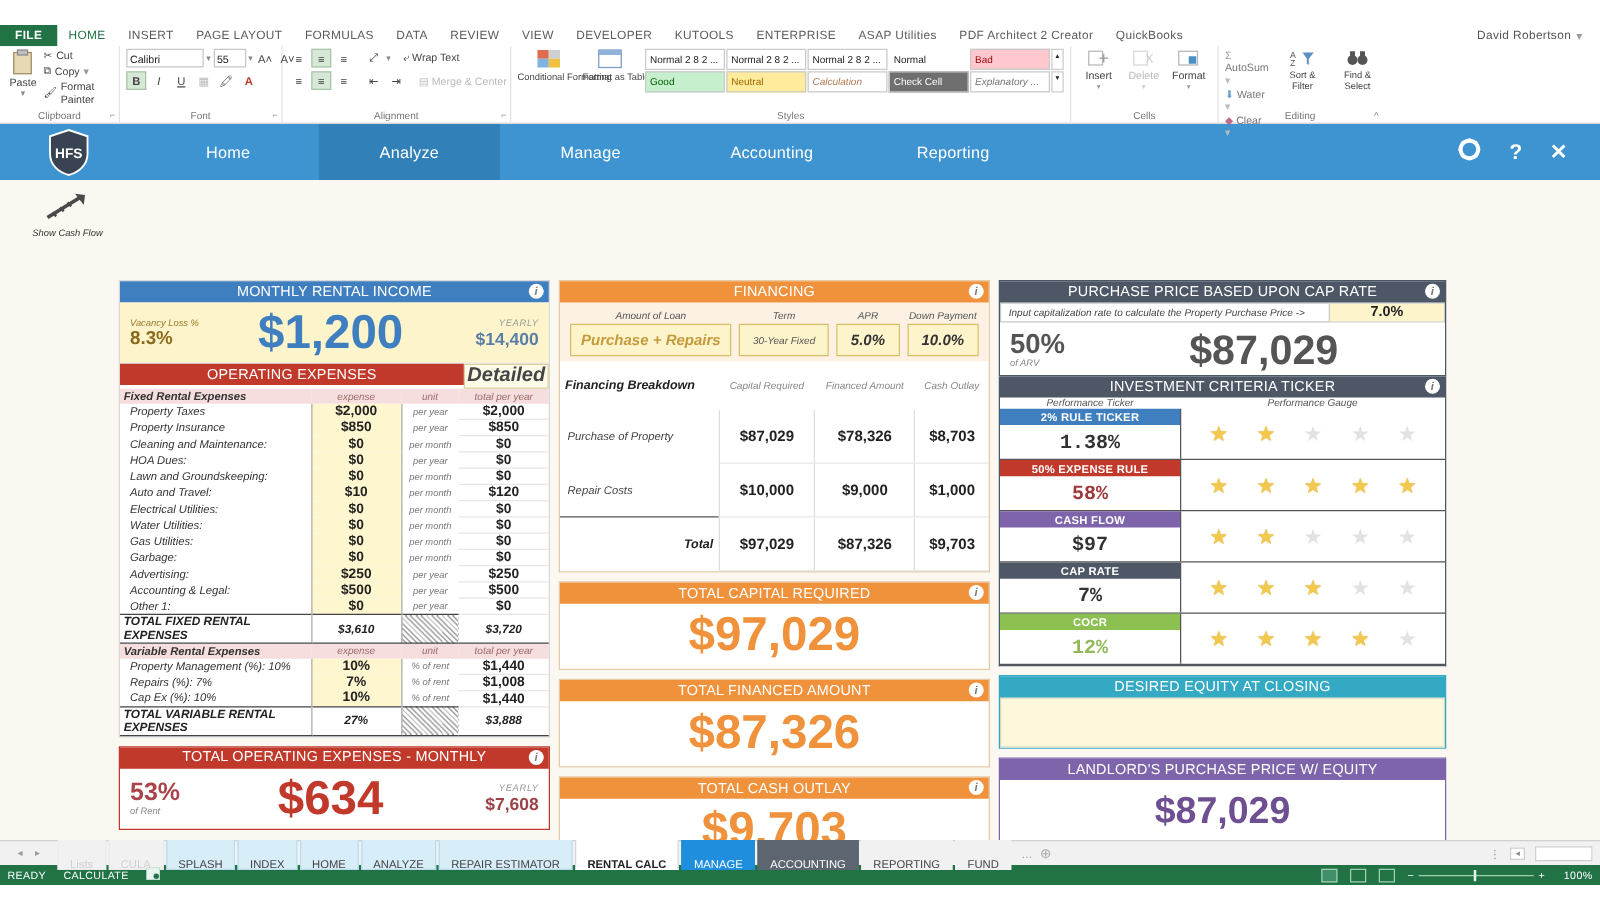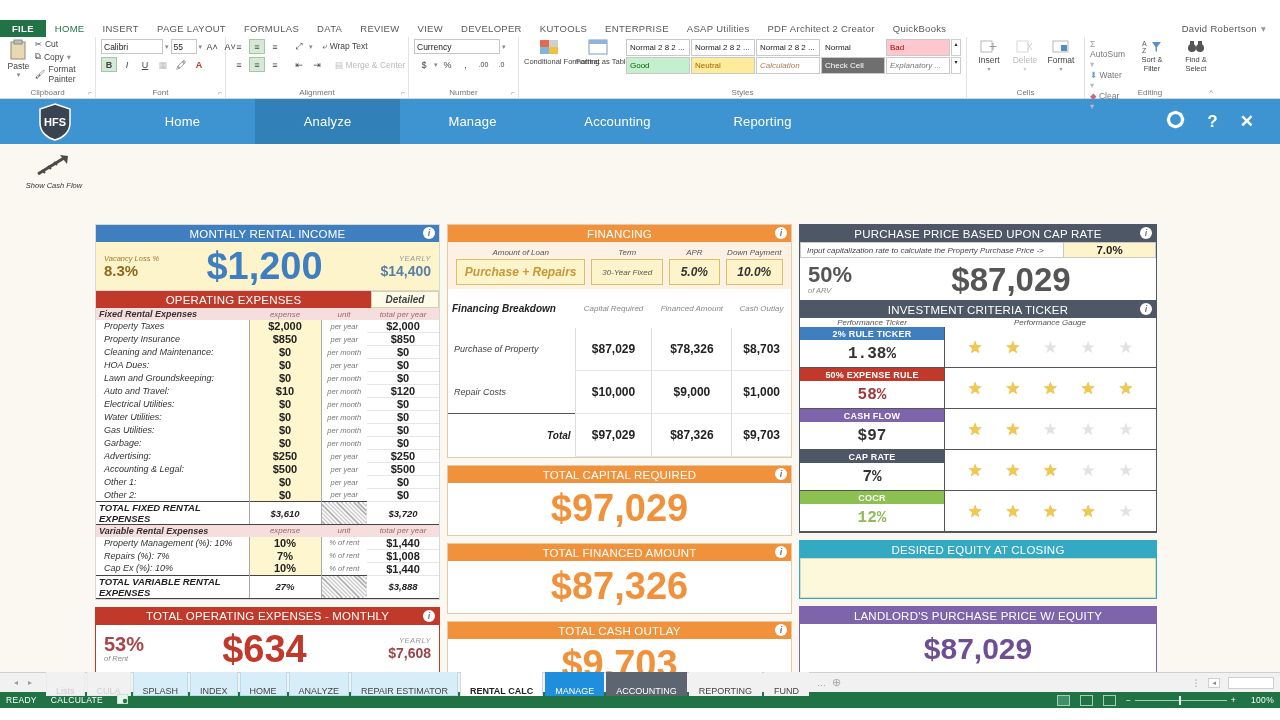--- a/index.html
+++ b/index.html
@@ -284,38 +284,20 @@
         <span class="mini" style="margin-left:8px;color:#bbb;">
           <span>▤</span>
           <span>Merge &amp; Center</span>
         </span>
       </div>
     </div>
     <div class="glabel">Alignment</div>
     <div style="position:absolute;right:3px;bottom:2px;font-size:7px;color:#999;">⌐</div>
   </div>
 
-  <div class="rgroup" style="width:110px;">
-    <div class="fontbox">
-      <div class="frow">
-        <div class="inp" style="width:86px;">Currency</div>
-        <span style="font-size:7px;color:#888;">▾</span>
-      </div>
-      <div class="frow" style="padding-left:2px;">
-        <span class="sq">$</span>
-        <span style="font-size:7px;color:#888;">▾</span>
-        <span class="sq">%</span>
-        <span class="sq">,</span>
-        <span class="sq" style="font-size:7px;">.00</span>
-        <span class="sq" style="font-size:7px;">.0</span>
-      </div>
-    </div>
-    <div class="glabel">Number</div>
-    <div style="position:absolute;right:3px;bottom:2px;font-size:7px;color:#999;">⌐</div>
-  </div>
 
   <div class="rgroup" style="width:448px;">
     <div style="width:52px;text-align:center;">
       <svg class="btn-ico" style="width:22px;height:18px;" viewBox="0 0 22 18">
         <rect x="1" y="1" width="9" height="7" fill="#e06c4f"></rect>
           <rect x="10" y="1" width="9" height="7" fill="#cfcfcf"></rect>
         <rect x="1" y="8" width="9" height="7" fill="#7fb3e0"></rect>
           <rect x="10" y="8" width="9" height="7" fill="#f0c040"></rect>
       </svg>
       <div class="mini" style="font-size:7.5px;line-height:9px;">Conditional Formatting</div>
@@ -479,21 +461,21 @@
             <div class="yv" style="color:#5a7ea8;">$14,400</div>
           </div>
         </div>
       </div>
 
       <div class="panel" style="border:1px solid #d8d8d8;border-top:none;margin-bottom:7px;">
         <div style="display:flex;">
           <div class="phead red" style="flex:1;">
             <span>OPERATING EXPENSES</span>
           </div>
-          <div style="width:68px;background:#fdfbe8;border:1px solid #d8d0a0;display:flex;align-items:center;justify-content:center;font-style:italic;font-weight:bold;font-size:10px;color:#444;">Detailed</div>
+          <div style="width:68px;background:#fdfbe8;border:1px solid #d8d0a0;display:flex;align-items:center;justify-content:center;font-style:italic;font-weight:bold;font-size:16px;color:#444;">Detailed</div>
         </div>
 
         <table class="exp">
           <tbody>
               <tr class="sechdr">
             <td>Fixed Rental Expenses</td>
             <td class="ch">expense</td>
             <td class="ch">unit</td>
             <td class="ch">total per year</td>
           </tr>
@@ -566,26 +548,20 @@
                 <td class="tot">$250</td>
               </tr>
               <tr>
                 <td class="nm">Accounting &amp; Legal:</td>
                 <td class="val">$500</td>
                 <td class="unit">per year</td>
                 <td class="tot">$500</td>
               </tr>
               <tr>
                 <td class="nm">Other 1:</td>
-                <td class="val">$0</td>
-                <td class="unit">per year</td>
-                <td class="tot">$0</td>
-              </tr>
-              <tr>
-                <td class="nm">Other 2:</td>
                 <td class="val">$0</td>
                 <td class="unit">per year</td>
                 <td class="tot">$0</td>
               </tr>
             </tbody>
           <tbody>
               <tr class="total">
             <td>TOTAL FIXED RENTAL EXPENSES</td>
             <td class="val">$3,610</td>
             <td class="hatch"></td>

